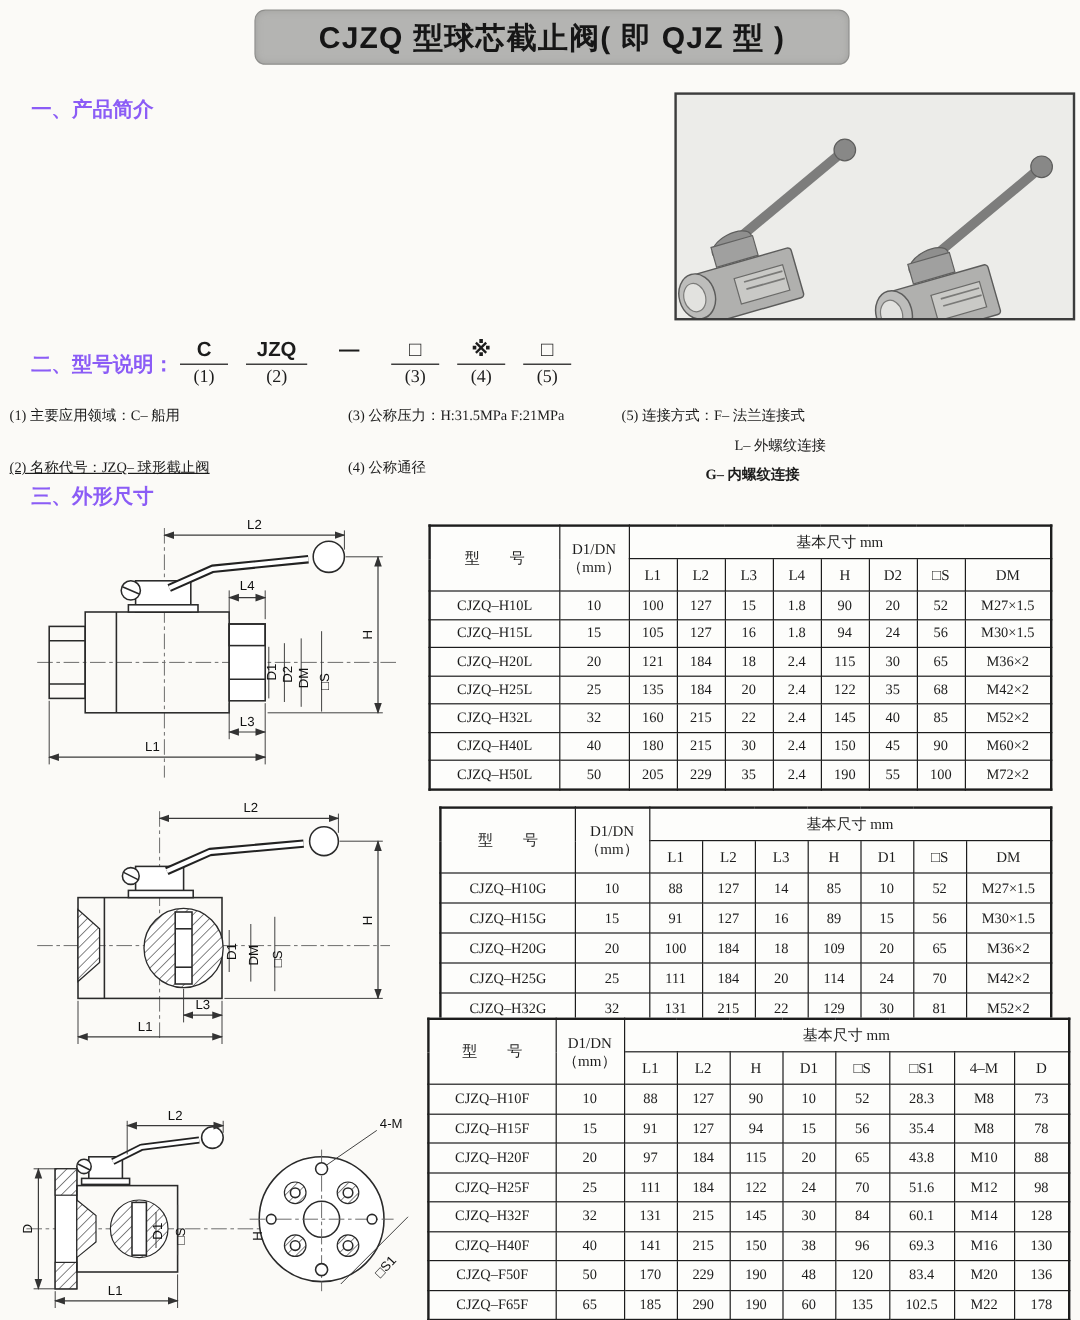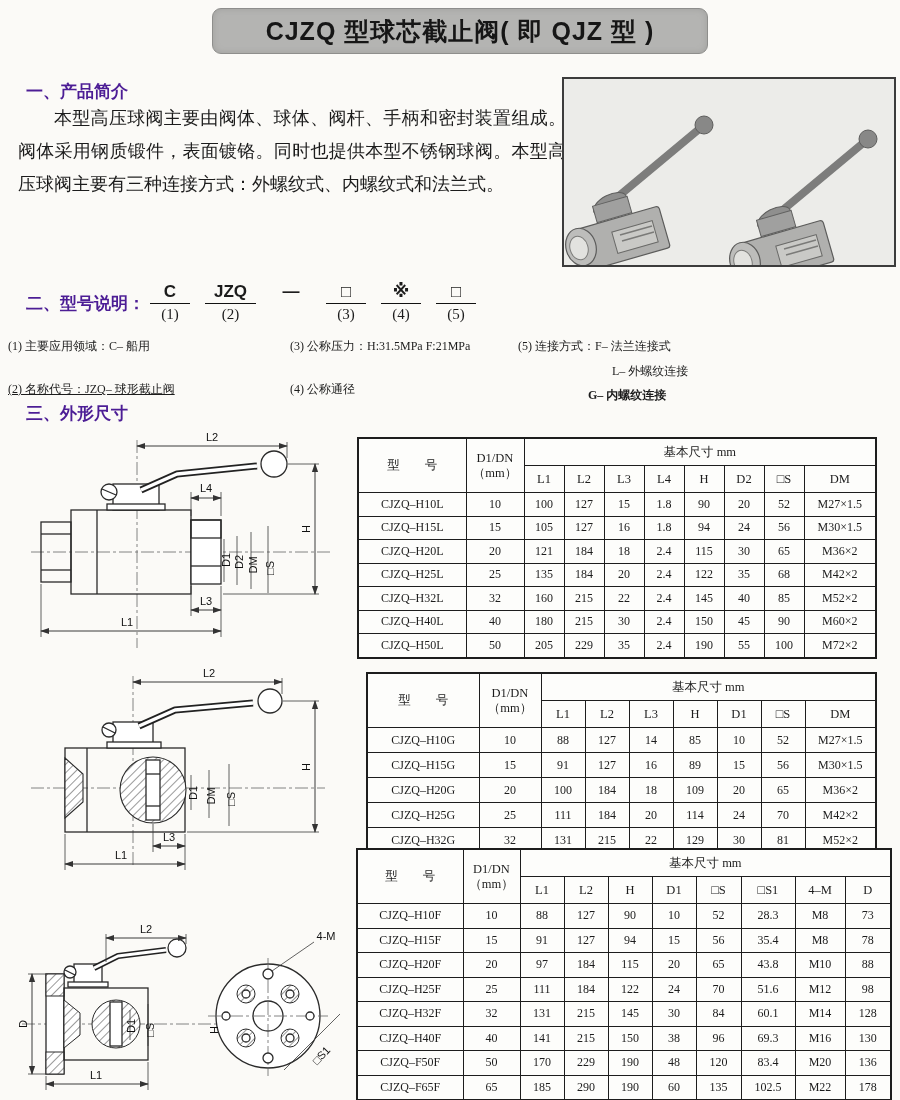--- a/index.html
+++ b/index.html
@@ -9,21 +9,21 @@
 
   
   .banner{left:212px;top:8px;width:494px;height:44px;background:#b4b4b2;border:1px solid #8e8e8c;
           border-radius:9px;display:flex;align-items:center;justify-content:center;
           box-shadow:inset 0 0 6px #a0a09e;}
   .banner-text{font-family:"Liberation Sans","DejaVu Sans",sans-serif;font-weight:bold;
                font-size:25px;color:#161616;letter-spacing:1px;}
 
   
   .sec-head{font-family:"Liberation Sans","DejaVu Sans",sans-serif;font-weight:bold;
-            font-size:17px;color:#4c1d95;}
+            font-size:17px;color:#8b5cf6;}
 
   
   .intro{left:18px;top:102px;width:548px;font-size:18px;line-height:33px;text-align:justify;}
   .intro p{margin:0;text-indent:2em;}
 
   
   .photo{left:562px;top:77px;width:334px;height:190px;background:#ecece9;
          border:2px solid #3c3c3c;box-sizing:border-box;}
 
   
@@ -58,21 +58,20 @@
 </style>
 </head>
 <body>
 
 <div class="abs banner">
   <span class="banner-text">CJZQ 型球芯截止阀( 即 QJZ 型 )</span>
 </div>
 
 <div class="abs sec-head" style="left:26px;top:80px;">一、产品简介</div>
 <div class="abs intro">
-  <p>本型高压球阀主要由阀体、球体、阀杆、手柄和密封装置组成。阀体采用钢质锻件，表面镀铬。同时也提供本型不锈钢球阀。本型高压球阀主要有三种连接方式：外螺纹式、内螺纹式和法兰式。</p>
 </div>
 
 <div class="abs photo">
   <svg width="330" height="186" viewBox="0 0 330 186">
     <defs>
       <g id="valveShape">
         <line x1="30" y1="100" x2="120" y2="25" stroke="#7d7d7c" stroke-width="8" stroke-linecap="round"></line>
         <circle cx="126" cy="20" r="9" fill="#888887" stroke="#5e5e5d" stroke-width="1"></circle>
         <ellipse cx="32" cy="99" rx="18" ry="9" fill="#8f8f8e" stroke="#5e5e5d" stroke-width="1" transform="rotate(-28 32 99)"></ellipse>
         <rect x="16" y="96" width="36" height="17" fill="#a0a09f" stroke="#616160" stroke-width="1" transform="rotate(-16 34 104)"></rect>

